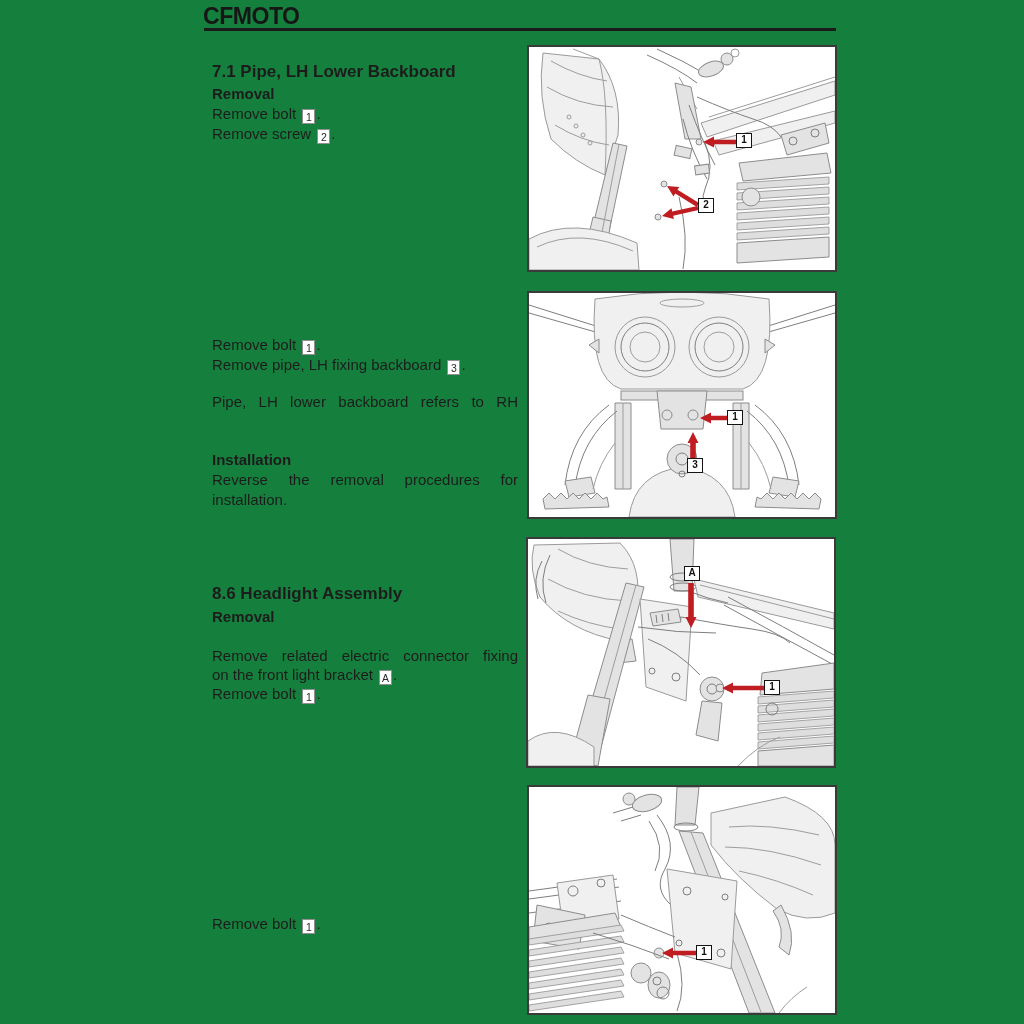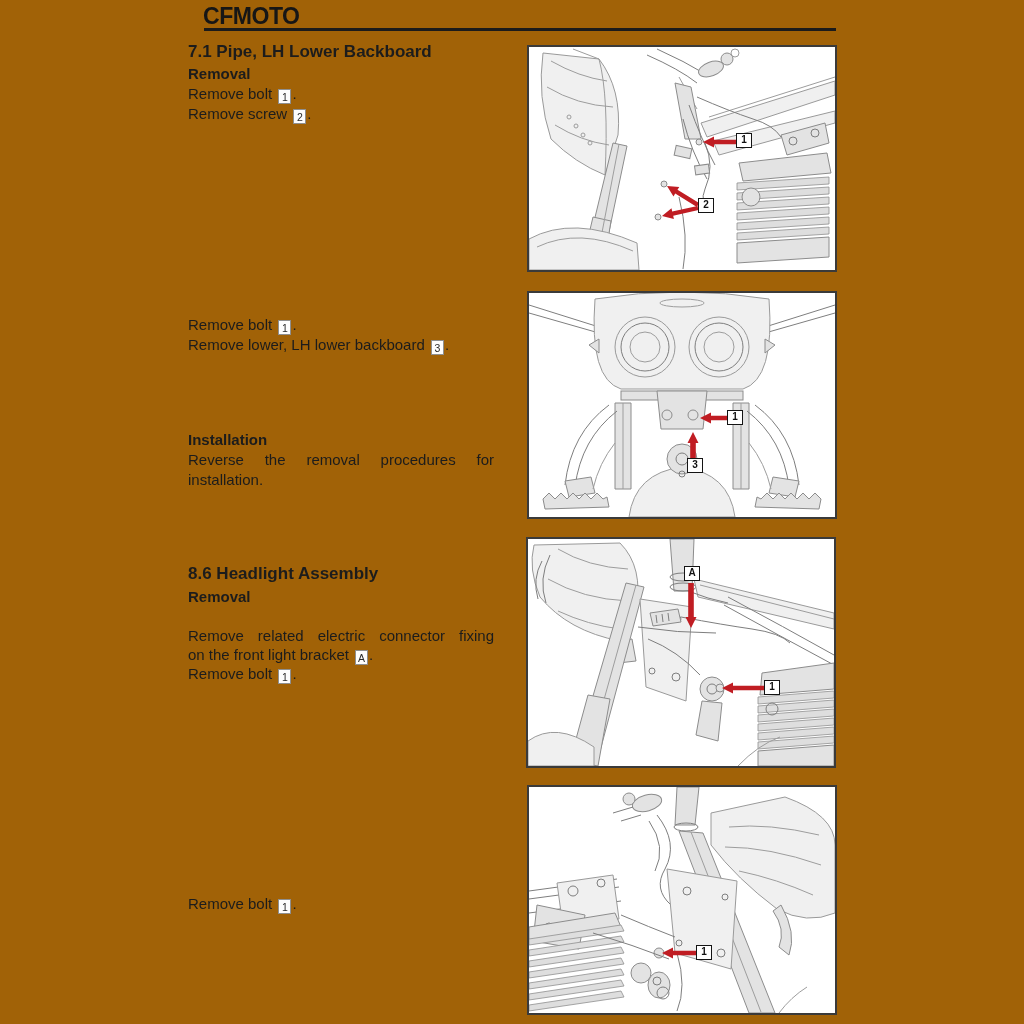--- a/index.html
+++ b/index.html
@@ -1,27 +1,27 @@
 <!DOCTYPE html>
 <html><head>
 <meta charset="utf-8">
 <style>
   * { margin:0; padding:0; box-sizing:border-box; }
   html,body { background:#ffffff; }
   .page {
-    position:relative; width:1024px; height:1024px; background:#a16207;
+    position:relative; width:1024px; height:1024px; background:#15803d;
     font-family:"Liberation Sans", sans-serif; color:#1c1c1c; overflow:hidden;
   }
   .brand {
     position:absolute; left:203px; top:2px; font-size:24px; font-weight:800;
     letter-spacing:-0.5px; color:#161616; transform:scaleX(0.96); transform-origin:left;
   }
   .rule { position:absolute; left:204px; top:28px; width:632px; height:3px; background:#1b1b1b; }
 
-  .line { position:absolute; left:188px; width:306px; font-size:15px; line-height:19px; white-space:nowrap; }
+  .line { position:absolute; left:212px; width:306px; font-size:15px; line-height:19px; white-space:nowrap;margin-top:20px; }
   .h1   { font-size:17px; font-weight:bold; white-space:nowrap; }
   .bold { font-weight:bold; }
   .jst  { text-align:justify; text-align-last:justify; white-space:normal; }
 
   .ref {
     display:inline-block; min-width:13px; height:15px; line-height:14px; padding:0 1px;
     border:1px solid #8f8f8f; background:#fdfdfd; font-size:10.5px; text-align:center;
     vertical-align:-2px; margin:0 1px 0 2px; color:#2a2a2a;
   }
 
@@ -60,21 +60,22 @@
 
   <div class="brand">CFMOTO</div>
   <div class="rule"></div>
 
   <div class="line h1" style="top:42px">7.1 Pipe, LH Lower Backboard</div>
   <div class="line bold" style="top:64px">Removal</div>
   <div class="line" style="top:84px"><span>Remove bolt </span><span class="ref">1</span><span>.</span></div>
   <div class="line" style="top:104px"><span>Remove screw </span><span class="ref">2</span><span>.</span></div>
 
   <div class="line" style="top:315px"><span>Remove bolt </span><span class="ref">1</span><span>.</span></div>
-  <div class="line" style="top:335px"><span>Remove lower, LH lower backboard </span><span class="ref">3</span><span>.</span></div>
+  <div class="line" style="top:335px"><span>Remove pipe, LH fixing backboard </span><span class="ref">3</span><span>.</span></div>
+  <div class="line jst" style="top:372px">Pipe, LH lower backboard refers to RH</div>
   <div class="line bold" style="top:430px">Installation</div>
   <div class="line jst" style="top:450px">Reverse the removal procedures for</div>
   <div class="line" style="top:470px">installation.</div>
 
   <div class="line h1" style="top:564px">8.6 Headlight Assembly</div>
   <div class="line bold" style="top:587px">Removal</div>
   <div class="line jst" style="top:626px">Remove related electric connector fixing</div>
   <div class="line" style="top:645px"><span>on the front light bracket </span><span class="ref">A</span><span>.</span></div>
   <div class="line" style="top:664px"><span>Remove bolt </span><span class="ref">1</span><span>.</span></div>
 

